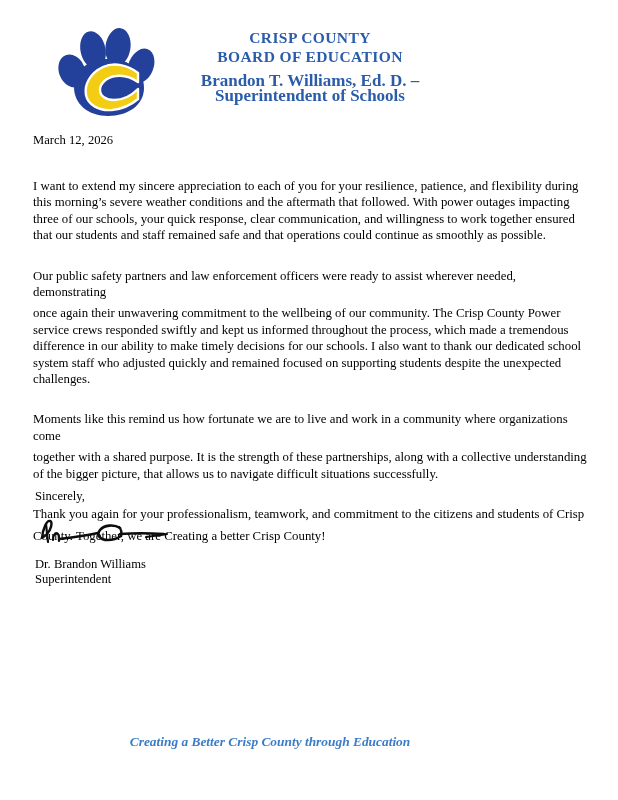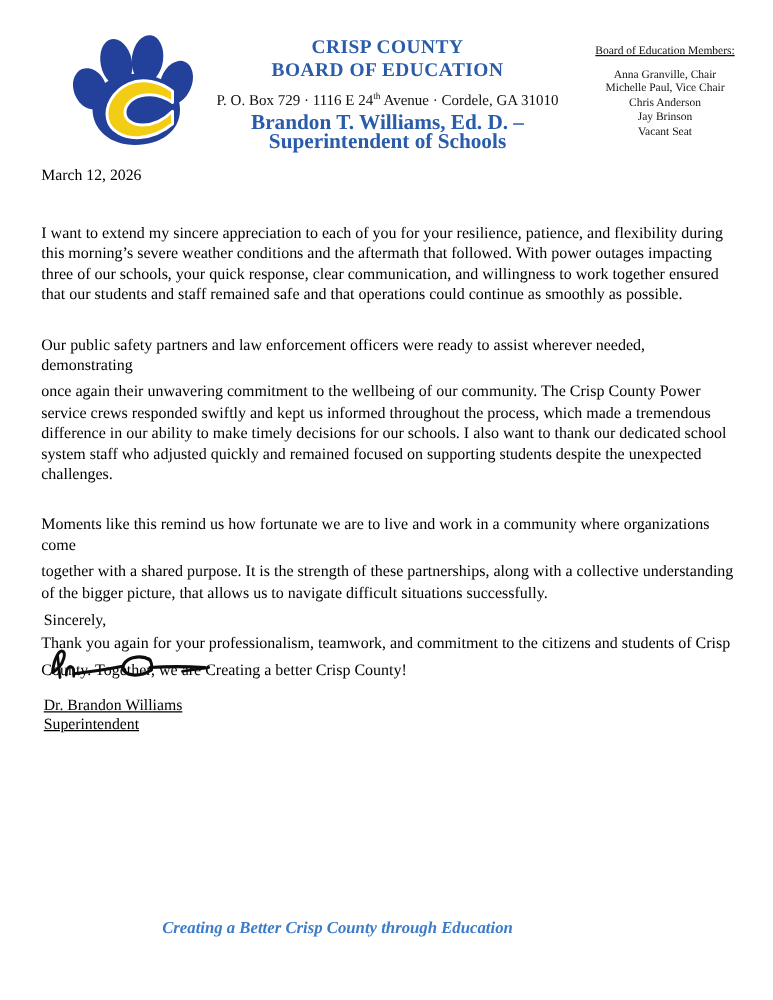--- a/index.html
+++ b/index.html
@@ -125,21 +125,20 @@
     width: 140px;
     height: 40px;
   }
   .signature-mark svg { display: block; }
   .signer {
     position: absolute;
     left: 35px;
     top: 557px;
     font-size: 12.6px;
     line-height: 15px;
-    text-decoration: underline;
   }
   .signer span { display: block; }
 
   
   .footer-tagline {
     position: absolute;
     left: 0;
     top: 734px;
     width: 540px;
     text-align: center;
@@ -165,33 +164,24 @@
       <path d="M22 62 C22 44 38 34 57 34 C77 34 92 45 92 63 C92 80 76 91 56 91 C36 91 22 79 22 62 Z" fill="#23409A"></path>
 
       <path d="M86 48 C76 40 62 37 51 42 C38 48 32 60 34 70 C36 80 47 86 60 85 C70 84 79 80 86 74 L86 64 C79 71 70 75 62 75 C54 75 48 71 48 65 C48 58 55 52 64 51 C71 50 79 52 86 57 Z" fill="#F2CD13" stroke="#FFFFFF" stroke-width="2.4" stroke-linejoin="round"></path>
     </svg>
   </div>
 
   <div class="masthead">
     <div class="org-line1">CRISP COUNTY</div>
     <div class="org-line2">BOARD OF EDUCATION</div>
     <div class="addr">
-      <div><span>P. O. Box 729 · 1116 E 24</span><sup>th</sup><span> Avenue · Cordele, GA 31010</span></div>
     </div>
     <div class="supt-line">Brandon T. Williams, Ed. D. – Superintendent of Schools</div>
   </div>
 
-  <div class="board-block">
-    <span class="board-title">Board of Education Members:</span>
-    <span class="board-member">Anna Granville, Chair</span>
-    <span class="board-member">Michelle Paul, Vice Chair</span>
-    <span class="board-member">Chris Anderson</span>
-    <span class="board-member">Jay Brinson</span>
-    <span class="board-member">Vacant Seat</span>
-  </div>
 </div>
 
 <div class="date-line">March 12, 2026</div>
 
 <div class="letter-body">
 
 
   <p class="para">I want to extend my sincere appreciation to each of you for your resilience, patience, and flexibility during this morning’s severe weather conditions and the aftermath that followed. With power outages impacting three of our schools, your quick response, clear communication, and willingness to work together ensured that our students and staff remained safe and that operations could continue as smoothly as possible.</p>
 
   <p class="para gap-before">

